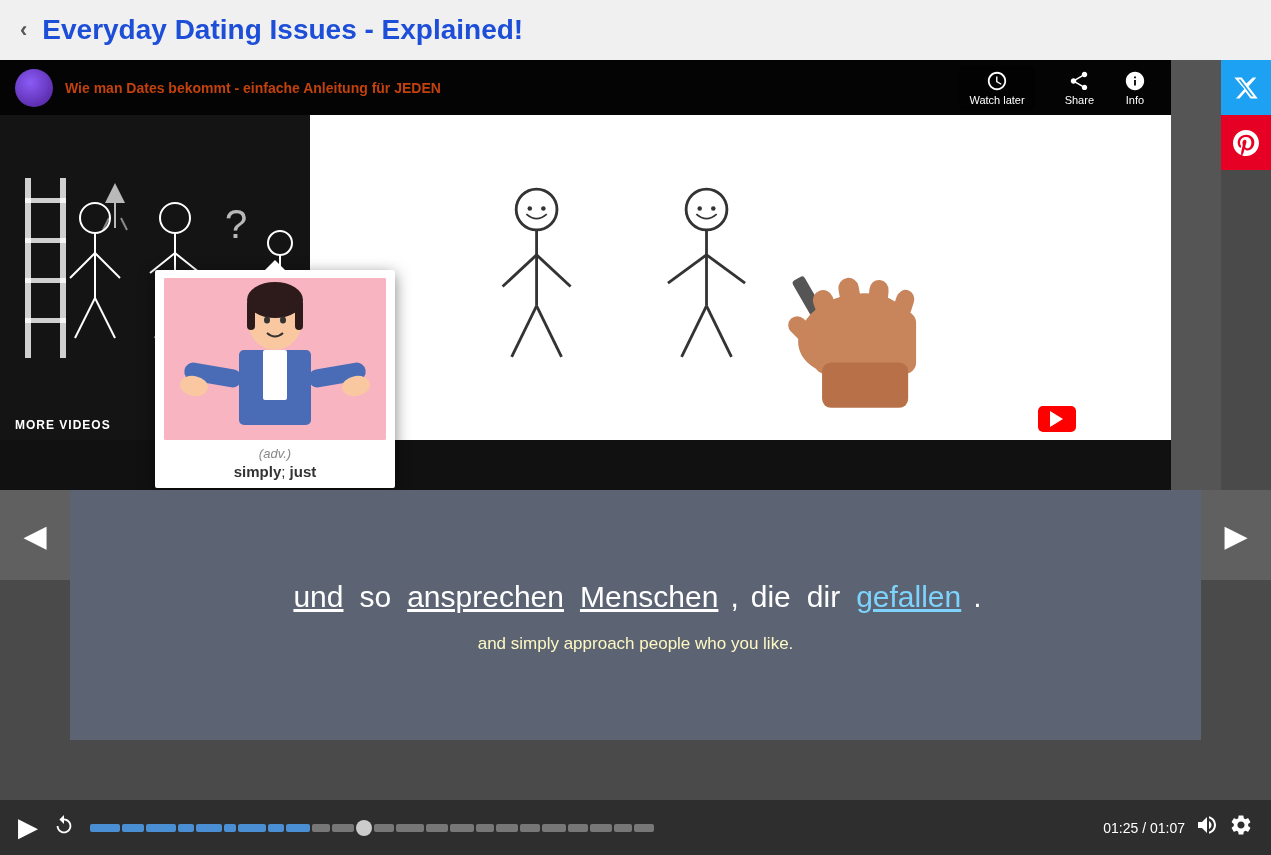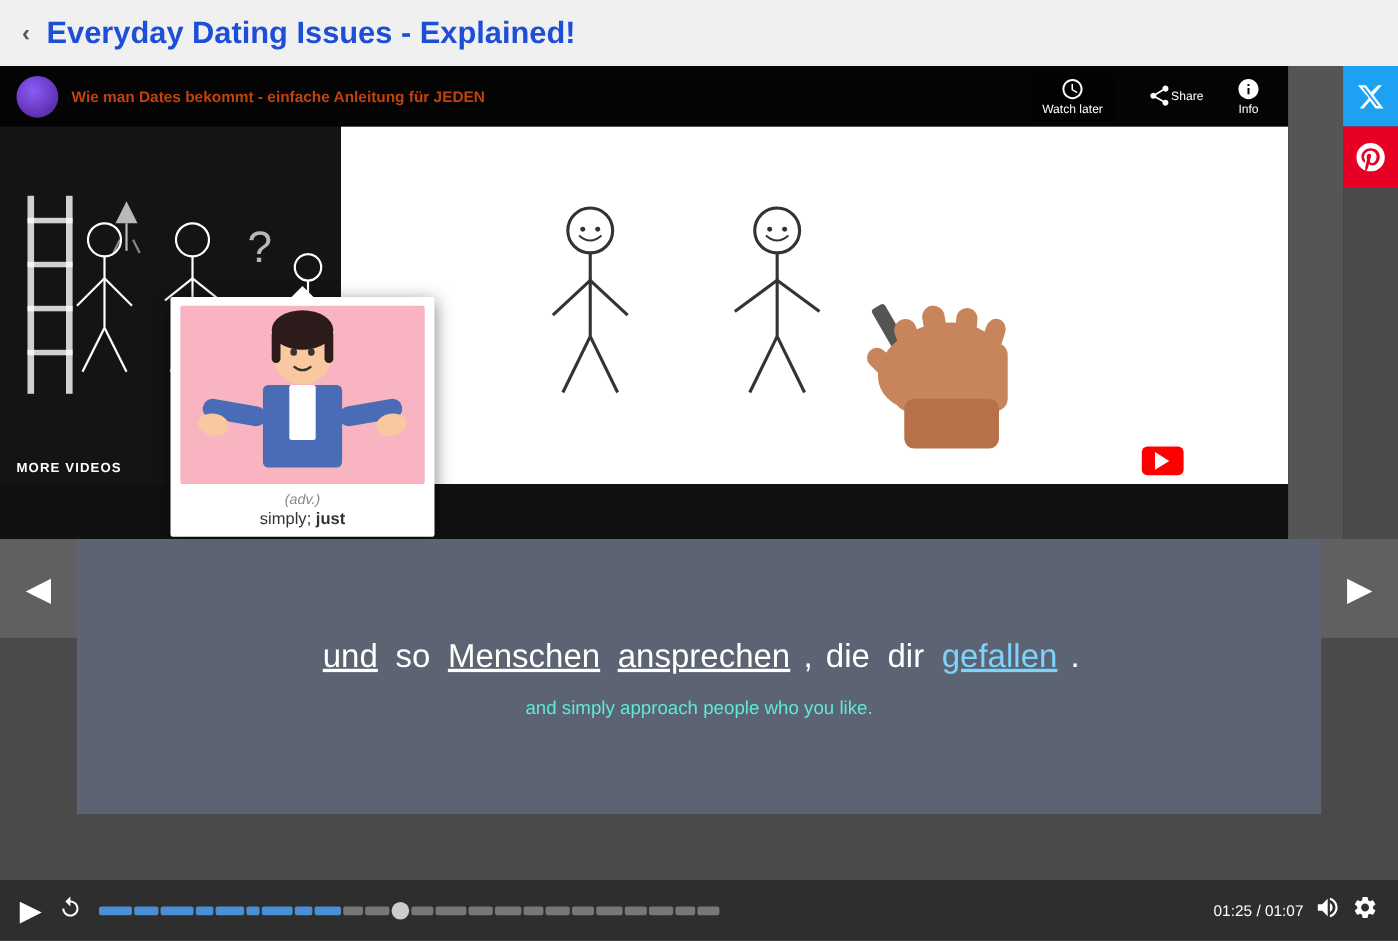--- a/index.html
+++ b/index.html
@@ -121,21 +121,21 @@
       <div style="width:38px; height:38px; border-radius:50%; background:radial-gradient(circle at 40% 35%, #8b5cf6, #4c1d95); margin-right:12px; flex-shrink:0;"></div>
       <span style="color:#c2410c; font-size:14px; font-weight:bold; flex:1;">Wie man Dates bekommt - einfache Anleitung für JEDEN</span>
 
       <button style="display:flex; flex-direction:column; align-items:center; color:white; background:rgba(0,0,0,0.5); border:none; padding:4px 10px; border-radius:4px; cursor:pointer; margin-right:20px; font-size:11px;">
         <svg width="22" height="22" viewBox="0 0 24 24" fill="white" style="margin-bottom:2px;">
           <path d="M12 2C6.48 2 2 6.48 2 12s4.48 10 10 10 10-4.48 10-10S17.52 2 12 2zm0 18c-4.42 0-8-3.58-8-8s3.58-8 8-8 8 3.58 8 8-3.58 8-8 8zm.5-13H11v6l5.25 3.15.75-1.23-4.5-2.67z"></path>
         </svg>
         <span>Watch later</span>
       </button>
 
-      <button style="display:flex; flex-direction:row; align-items:center; color:white; background:none; border:none; padding:4px 10px; cursor:pointer; font-size:11px; margin-right:10px;">
+      <button style="display:flex; flex-direction:column; align-items:center; color:white; background:none; border:none; padding:4px 10px; cursor:pointer; font-size:11px; margin-right:10px;">
         <svg width="22" height="22" viewBox="0 0 24 24" fill="white" style="margin-bottom:2px;">
           <path d="M18 16.08c-.76 0-1.44.3-1.96.77L8.91 12.7c.05-.23.09-.46.09-.7s-.04-.47-.09-.7l7.05-4.11c.54.5 1.25.81 2.04.81 1.66 0 3-1.34 3-3s-1.34-3-3-3-3 1.34-3 3c0 .24.04.47.09.7L8.04 9.81C7.5 9.31 6.79 9 6 9c-1.66 0-3 1.34-3 3s1.34 3 3 3c.79 0 1.50-.31 2.04-.81l7.12 4.16c-.05.21-.08.43-.08.65 0 1.61 1.31 2.92 2.92 2.92 1.61 0 2.92-1.31 2.92-2.92s-1.31-2.92-2.92-2.92z"></path>
         </svg>
         <span>Share</span>
       </button>
 
       <button style="display:flex; flex-direction:column; align-items:center; color:white; background:none; border:none; padding:4px 10px; cursor:pointer; font-size:11px;">
         <svg width="22" height="22" viewBox="0 0 24 24" fill="white" style="margin-bottom:2px;">
           <path d="M12 2C6.48 2 2 6.48 2 12s4.48 10 10 10 10-4.48 10-10S17.52 2 12 2zm1 15h-2v-6h2v6zm0-8h-2V7h2v2z"></path>
         </svg>
@@ -270,21 +270,21 @@
           <rect x="144" y="88" width="58" height="18" rx="9" fill="#4a6bb5" transform="rotate(-10, 173, 97)"></rect>
 
           <ellipse cx="30" cy="108" rx="14" ry="10" fill="#f9c8a0" transform="rotate(10, 30, 108)"></ellipse>
           <ellipse cx="192" cy="108" rx="14" ry="10" fill="#f9c8a0" transform="rotate(-10, 192, 108)"></ellipse>
         </svg>
       </div>
 
       <span style="font-style:italic; color:#888; font-size:13px; margin-top:6px;">(adv.)</span>
 
       <div style="font-size:15px; color:#333; margin-top:2px;">
-        <span style="font-weight:normal;">simply</span><span>; </span><span style="font-weight:bold;">just</span>
+        <span style="font-weight:bold;">simply</span><span>; </span><span style="font-weight:bold;">just</span>
       </div>
 
       <div style="position:absolute; top:-10px; left:50%; transform:translateX(-50%); width:0; height:0; border-left:10px solid transparent; border-right:10px solid transparent; border-bottom:10px solid white;"></div>
     </div>
 
   </div>
 
   <div style="position:absolute; right:0; top:0; width:50px; height:430px; background:#555; display:flex; flex-direction:column;">
   </div>
 
@@ -292,36 +292,36 @@
 
 <div style="position:absolute; top:490px; left:70px; width:1131px; height:250px; background:#5c6474; display:flex; flex-direction:column; align-items:center; justify-content:center; padding:20px 60px;">
 
   <div style="display:flex; align-items:center; gap:4px; flex-wrap:wrap; justify-content:center; margin-bottom:16px;">
 
     <span style="font-size:30px; color:white; padding:4px 6px; cursor:pointer; text-decoration:underline;">und</span>
 
 
     <span style="font-size:30px; color:white; padding:4px 6px; cursor:pointer;">so</span>
 
+    <span style="font-size:30px; color:white; padding:4px 6px; cursor:pointer; text-decoration:underline;">ansprechen</span>
+
     <span style="font-size:30px; color:white; padding:4px 6px; cursor:pointer; text-decoration:underline;">Menschen</span>
-
-    <span style="font-size:30px; color:white; padding:4px 6px; cursor:pointer; text-decoration:underline;">ansprechen</span>
 
     <span style="font-size:30px; color:white; padding:4px 2px;">,</span>
 
     <span style="font-size:30px; color:white; padding:4px 6px; cursor:pointer;">die</span>
 
     <span style="font-size:30px; color:white; padding:4px 6px; cursor:pointer;">dir</span>
 
     <span style="font-size:30px; color:#7dd3fc; padding:4px 6px; cursor:pointer; text-decoration:underline;">gefallen</span>
 
     <span style="font-size:30px; color:white; padding:4px 2px;">.</span>
   </div>
 
-  <span style="font-size:17px; color:#5eead4; text-align:center;">and simply approach people who you like.</span>
+  <span style="font-size:17px; color:#fef9c3; text-align:center;">and simply approach people who you like.</span>
 
 </div>
 
 <div class="nav-left">
   <span style="color:white; font-size:30px;">◀</span>
 </div>
 
 <div class="nav-right">
   <span style="color:white; font-size:30px;">▶</span>
 </div>

